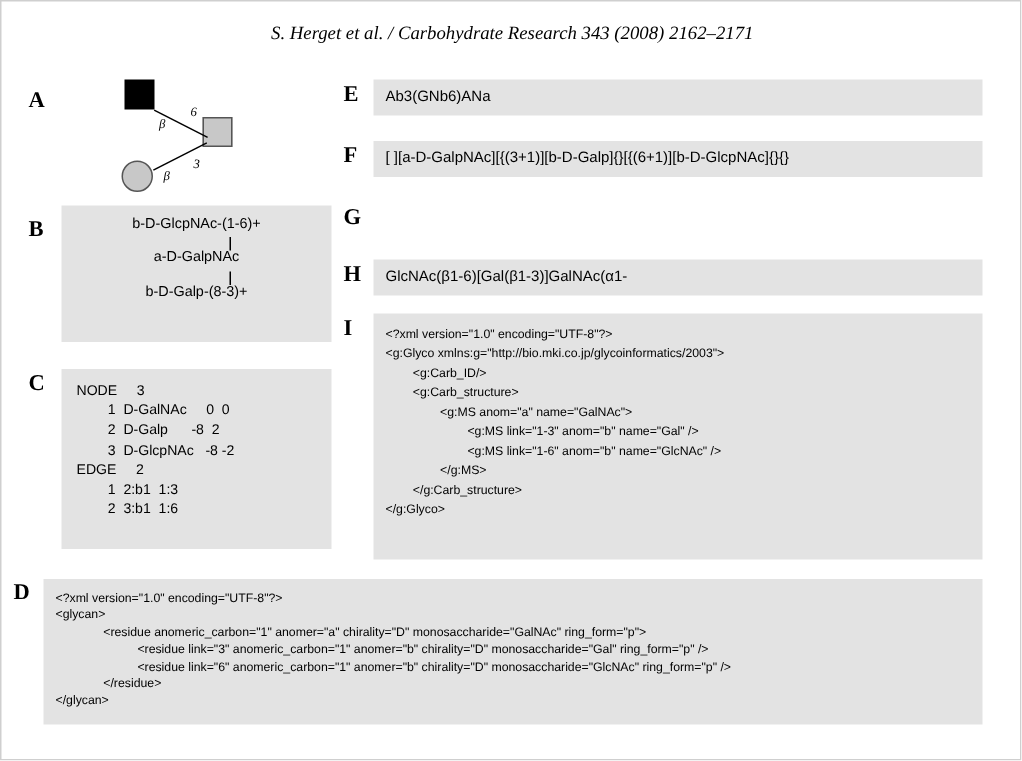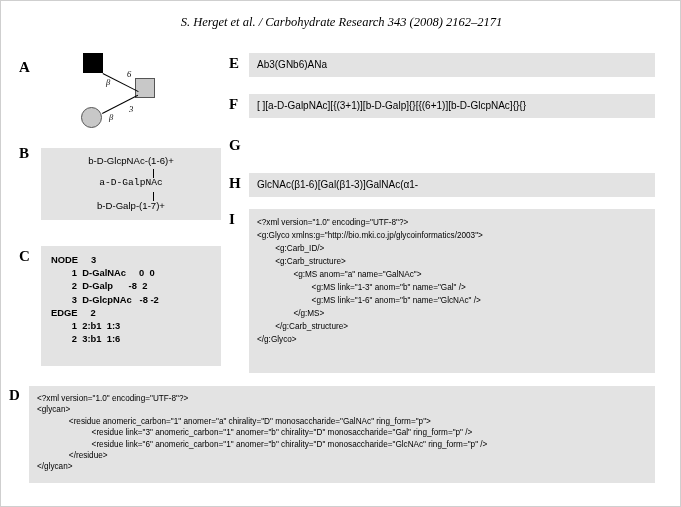--- a/index.html
+++ b/index.html
@@ -50,21 +50,20 @@
     font-size: 8.2px;
     color: #000;
     white-space: pre;
     line-height: 11.4px;
   }
   .txt {
     font-family: "Liberation Sans", sans-serif;
     font-size: 9.6px;
     color: #000;
     white-space: pre;
-    font-weight: bold;
   }
 
   
   #panelA-diagram {
     position: absolute;
     left: 60px;
     top: 50px;
     width: 165px;
     height: 85px;
   }
@@ -96,21 +95,21 @@
   }
   .lbl {
     position: absolute;
     font-family: "Liberation Serif", serif;
     font-size: 8.5px;
     font-style: italic;
     color: #000;
   }
 
   
-  #panelB-box { left: 40px; top: 147px; width: 180px; height: 72px; }
+  #panelB-box { left: 40px; top: 136px; width: 180px; height: 91px; }
   .bline {
     position: absolute;
     width: 180px;
     text-align: center;
     font-family: "Liberation Sans", sans-serif;
     font-size: 9.6px;
   }
   .vbar {
     position: absolute;
     width: 1px;
@@ -164,23 +163,23 @@
     <div class="lbl" style="left:45px; top:26px;">β</div>
     <div class="lbl" style="left:66px; top:18px;">6</div>
     <div class="lbl" style="left:48px; top:61px;">β</div>
     <div class="lbl" style="left:68px; top:53px;">3</div>
   </div>
 
   <div class="panel-letter" style="left:18px; top:144px;">B</div>
   <div class="grey-box" id="panelB-box">
     <div class="bline" style="left:0; top:7px;">b-D-GlcpNAc-(1-6)+</div>
     <div class="vbar" style="left:112px; top:21px; height:9px;"></div>
-    <div class="bline" style="left:0; top:29px;font-family:Liberation Mono, monospace;">a-D-GalpNAc</div>
+    <div class="bline" style="left:0; top:29px;">a-D-GalpNAc</div>
     <div class="vbar" style="left:112px; top:44px; height:9px;"></div>
-    <div class="bline" style="left:0; top:52px;">b-D-Galp-(1-7)+</div>
+    <div class="bline" style="left:0; top:52px;">b-D-Galp-(8-3)+</div>
   </div>
 
   <div class="panel-letter" style="left:18px; top:247px;">C</div>
   <div class="grey-box" id="panelC-box">
     <div class="txt" style="position:absolute; left:10px; top:7px; line-height:13.2px; font-size:9.4px;">NODE     3
         1  D-GalNAc     0  0
         2  D-Galp      -8  2
         3  D-GlcpNAc   -8 -2
 EDGE     2
         1  2:b1  1:3

